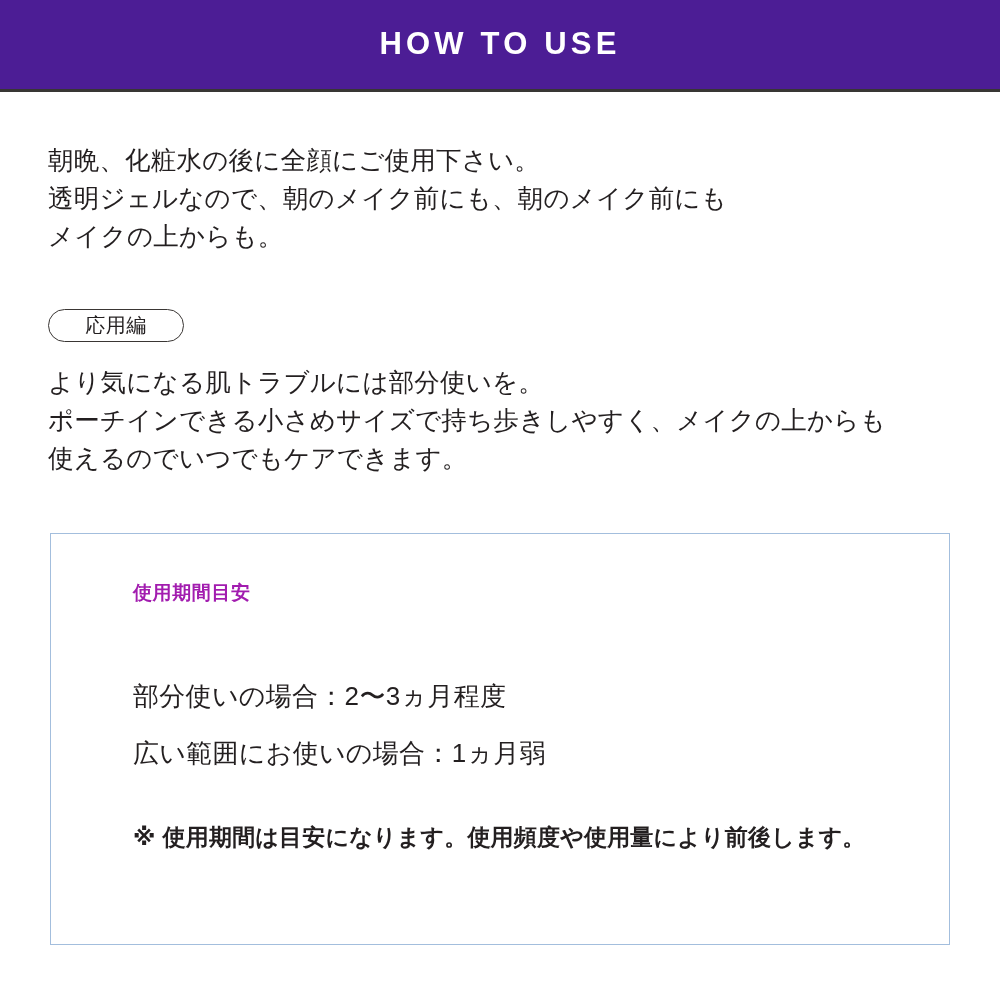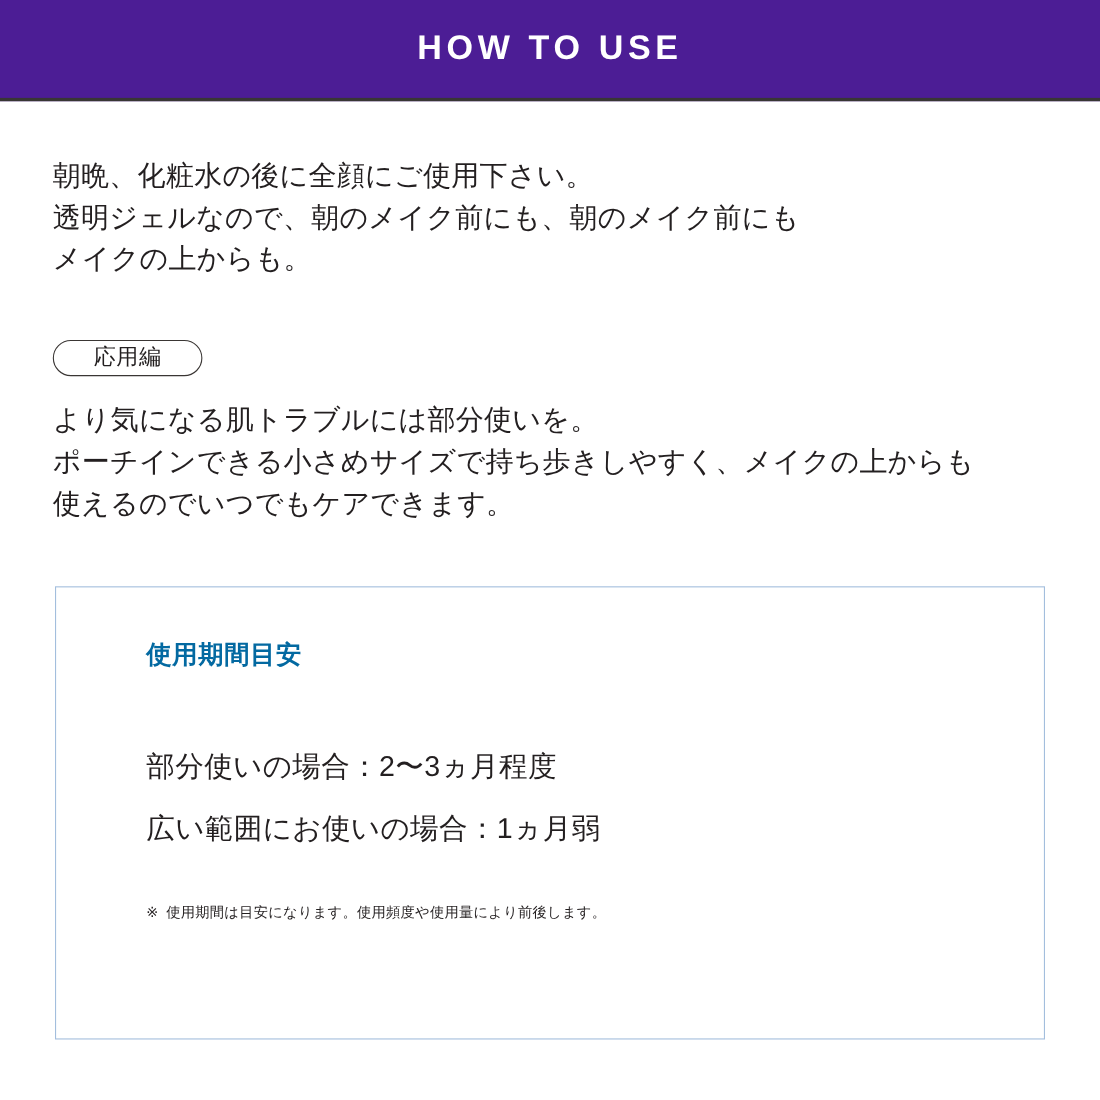--- a/index.html
+++ b/index.html
@@ -104,25 +104,25 @@
   .info-inner {
     position: absolute;
     left: 82px;
     top: 0;
     right: 20px;
   }
   .info-heading {
     position: absolute;
     top: 48px;
     margin: 0;
-    font-size: 23px;
+    font-size: 19px;
     font-weight: bold;
     line-height: 1.2;
     letter-spacing: 0.6px;
-    color: #0369a1;
+    color: #a21caf;
     white-space: nowrap;
     text-align: center;
   }
   .info-list {
     position: absolute;
     top: 134px;
     margin: 0;
     padding: 0;
     list-style: none;
   }
@@ -130,25 +130,26 @@
     font-size: 26px;
     line-height: 57px;
     letter-spacing: 0.3px;
     color: #231f20;
     white-space: nowrap;
   }
   .info-note {
     position: absolute;
     top: 287px;
     margin: 0;
-    font-size: 13px;
+    font-size: 23px;
     line-height: 1.4;
     letter-spacing: 0.2px;
     color: #231f20;
     white-space: nowrap;
+    font-weight: bold;
   }
   .info-note .mark { margin-right: 7px; }
 </style>
 </head>
 <body>
 
 <div class="header-bar">
   <h1 class="header-title">HOW TO USE</h1>
 </div>
 

